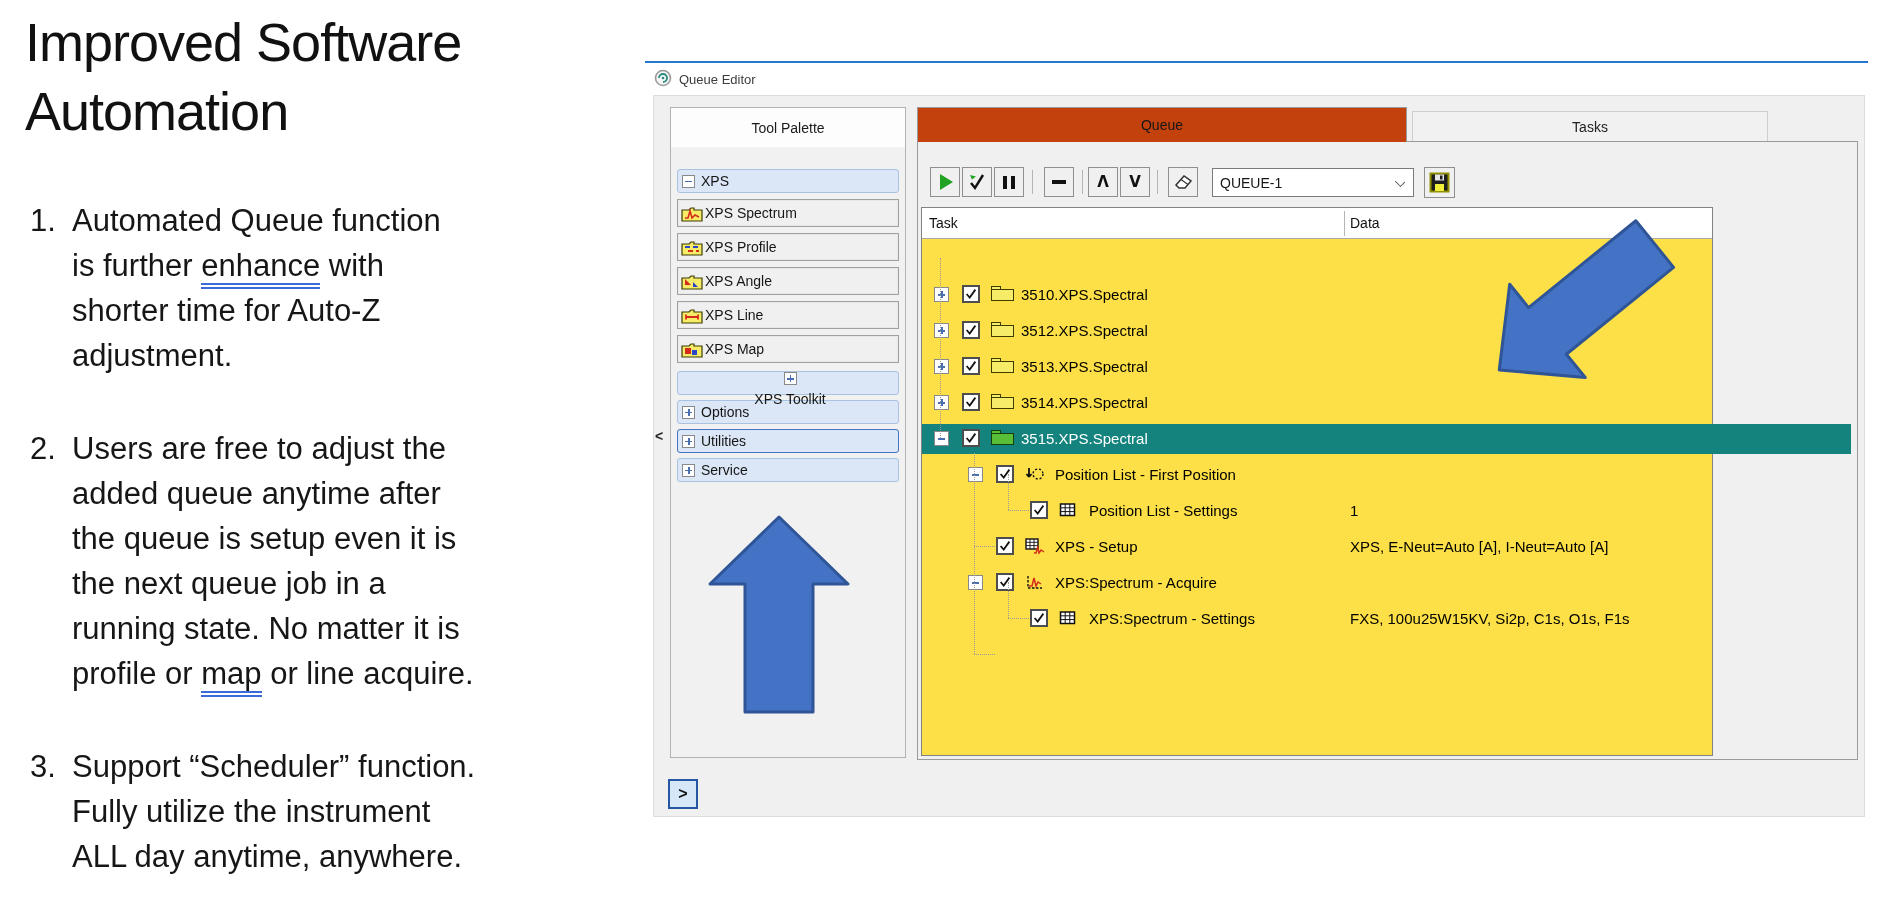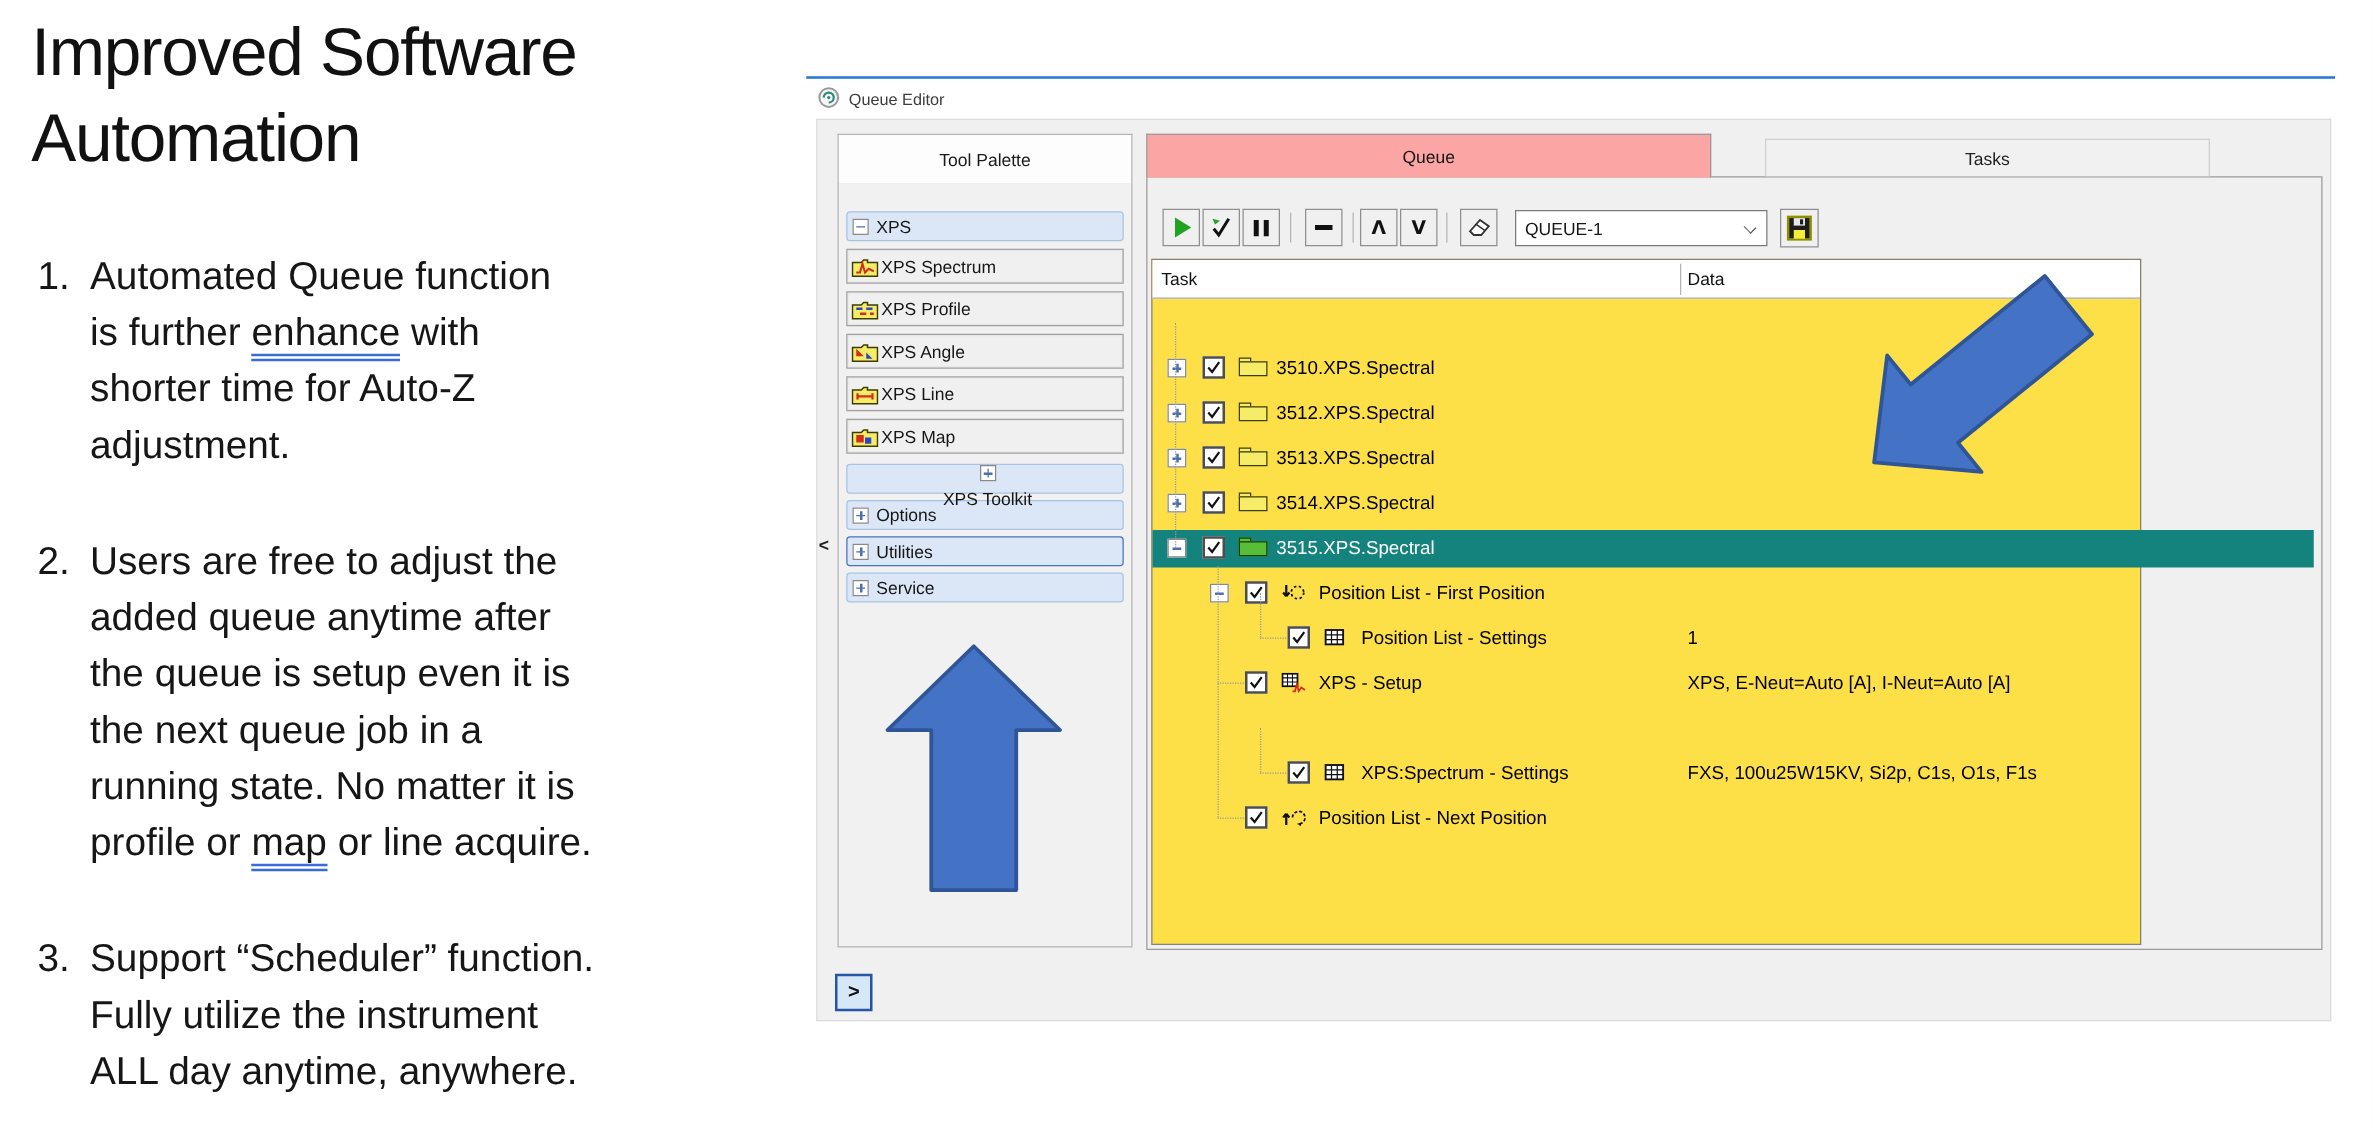--- a/index.html
+++ b/index.html
@@ -34,21 +34,21 @@
   .pal-group.focused { border:1px solid #4472c4; }
   .pal-group + .pal-group { margin-top:5px; }
   .pal-btn { width:222px; margin:6px auto 0 auto; height:28px; background:#f0f0f0; border:1px solid #a0a0a0;
     box-shadow:0 0 0 1px #e8e8e8 inset; display:flex; align-items:center; padding-left:3px; font-size:14px; gap:2px; }
   .mt8 { margin-top:8px !important;flex-direction:column; }
   .exp-box { width:13px; height:13px; background:#fff; border:1px solid #898989; position:relative; flex:none; }
   .exp-box .h { position:absolute; left:2px; top:5px; width:7px; height:1.5px; background:#4a6fb0; }
   .exp-box .v { position:absolute; left:5px; top:2px; width:1.5px; height:7px; background:#4a6fb0; }
   .collapse-glyph { position:absolute; left:655px; top:428px; font-size:14px; font-weight:bold; color:#222; }
   
-  .queue-tab { position:absolute; left:917px; top:107px; width:452px; height:35px; background:#fca5a5;
+  .queue-tab { position:absolute; left:917px; top:107px; width:490px; height:35px; background:#c2410c;
     border:1px solid #9a9a9a; border-bottom:none; z-index:3; display:flex; align-items:center;
     justify-content:center; font-size:14px; }
   .tasks-tab { position:absolute; left:1412px; top:111px; width:356px; height:30px; background:#f1f1f1;
     border:1px solid #cfcfcf; border-bottom:none; z-index:3; display:flex; align-items:center;
     justify-content:center; font-size:14px; color:#222; }
   .queue-panel { position:absolute; left:917px; top:141px; width:941px; height:619px; background:#f0f0f0;
     border:1px solid #9a9a9a; z-index:2; }
   
   .tb-btn { position:absolute; top:167px; width:30px; height:30px; background:#f0f0f0; border:1px solid #8f8f8f;
     display:flex; align-items:center; justify-content:center; z-index:4; }
@@ -368,45 +368,47 @@
       <span class="ticon" style="left:103px">
         <svg width="20" height="17" viewBox="0 0 20 17">
             <rect x="1" y="1" width="12" height="10" fill="#fff" stroke="#111" stroke-width="1.4"></rect>
             <path d="M1,4.3 h12 M1,7.6 h12 M5,1 v10 M9,1 v10" stroke="#111" stroke-width="0.9"></path>
             <polyline points="9,15 11,15 12.5,9.5 14,15 16,12 19,14" fill="none" stroke="#d42c1a" stroke-width="1.4"></polyline>
           </svg>
       </span>
       <span class="tlabel" style="left:133px">XPS - Setup</span>
       <span class="tdata">XPS, E-Neut=Auto [A], I-Neut=Auto [A]</span>
     </div>
+    <div class="trow" style="top:360px">
+      <span class="texp" style="left:46px">
+          <i class="h"></i>
+        </span>
+      <span class="tcb" style="left:74px"><svg width="14" height="14" viewBox="0 0 16 16">
+            <polyline points="3,8 6.5,12 13,3" fill="none" stroke="#111" stroke-width="2"></polyline>
+          </svg></span>
+      <span class="ticon" style="left:103px">
+        <svg width="20" height="17" viewBox="0 0 20 17">
+            <path d="M3,2 v12 h14" stroke="#111" stroke-width="1.4" fill="none" stroke-dasharray="2.5,1.5"></path>
+            <polyline points="4,12 7,12 9,4 11,12 13,8 16,10" fill="none" stroke="#d42c1a" stroke-width="1.5"></polyline>
+          </svg>
+      </span>
+      <span class="tlabel" style="left:133px">XPS:Spectrum - Acquire</span>
+    </div>
     <div class="trow" style="top:396px">
       <span class="tcb" style="left:108px"><svg width="14" height="14" viewBox="0 0 16 16">
             <polyline points="3,8 6.5,12 13,3" fill="none" stroke="#111" stroke-width="2"></polyline>
           </svg></span>
       <span class="ticon" style="left:137px">
         <svg width="18" height="16" viewBox="0 0 18 16">
             <rect x="1.5" y="2" width="14" height="11.5" fill="#fff" stroke="#111" stroke-width="1.5"></rect>
             <path d="M1.5,5.8 h14 M1.5,9.6 h14 M6.2,2 v11.5 M10.8,2 v11.5" stroke="#111" stroke-width="1"></path>
           </svg>
       </span>
       <span class="tlabel" style="left:167px">XPS:Spectrum - Settings</span>
       <span class="tdata">FXS, 100u25W15KV, Si2p, C1s, O1s, F1s</span>
-    </div>
-    <div class="trow" style="top:432px">
-      <span class="tcb" style="left:74px"><svg width="14" height="14" viewBox="0 0 16 16">
-            <polyline points="3,8 6.5,12 13,3" fill="none" stroke="#111" stroke-width="2"></polyline>
-          </svg></span>
-      <span class="ticon" style="left:103px">
-        <svg width="20" height="17" viewBox="0 0 20 17">
-            <path d="M4,14 v-9 M4,5 l-2.5,3 M4,5 l2.5,3" stroke="#111" stroke-width="1.8" fill="none"></path>
-            <path d="M9,8 a5,5 0 1 1 4,5" fill="none" stroke="#111" stroke-width="1.4" stroke-dasharray="2.5,1.5"></path>
-            <path d="M13,13 l2.5,2 l0.5,-3 z" fill="#111"></path>
-          </svg>
-      </span>
-      <span class="tlabel" style="left:133px">Position List - Next Position</span>
     </div>
   </div>
 
   <div class="dotl" style="left:940px;top:258px;height:180px"></div>
   <div class="dotl" style="left:974px;top:453px;height:201px"></div>
   <div class="doth" style="left:974px;top:546px;width:21px"></div>
   <div class="doth" style="left:974px;top:654px;width:21px"></div>
   <div class="dotl" style="left:1008px;top:474px;height:36px"></div>
   <div class="doth" style="left:1008px;top:510px;width:21px"></div>
   <div class="dotl" style="left:1008px;top:582px;height:36px"></div>

